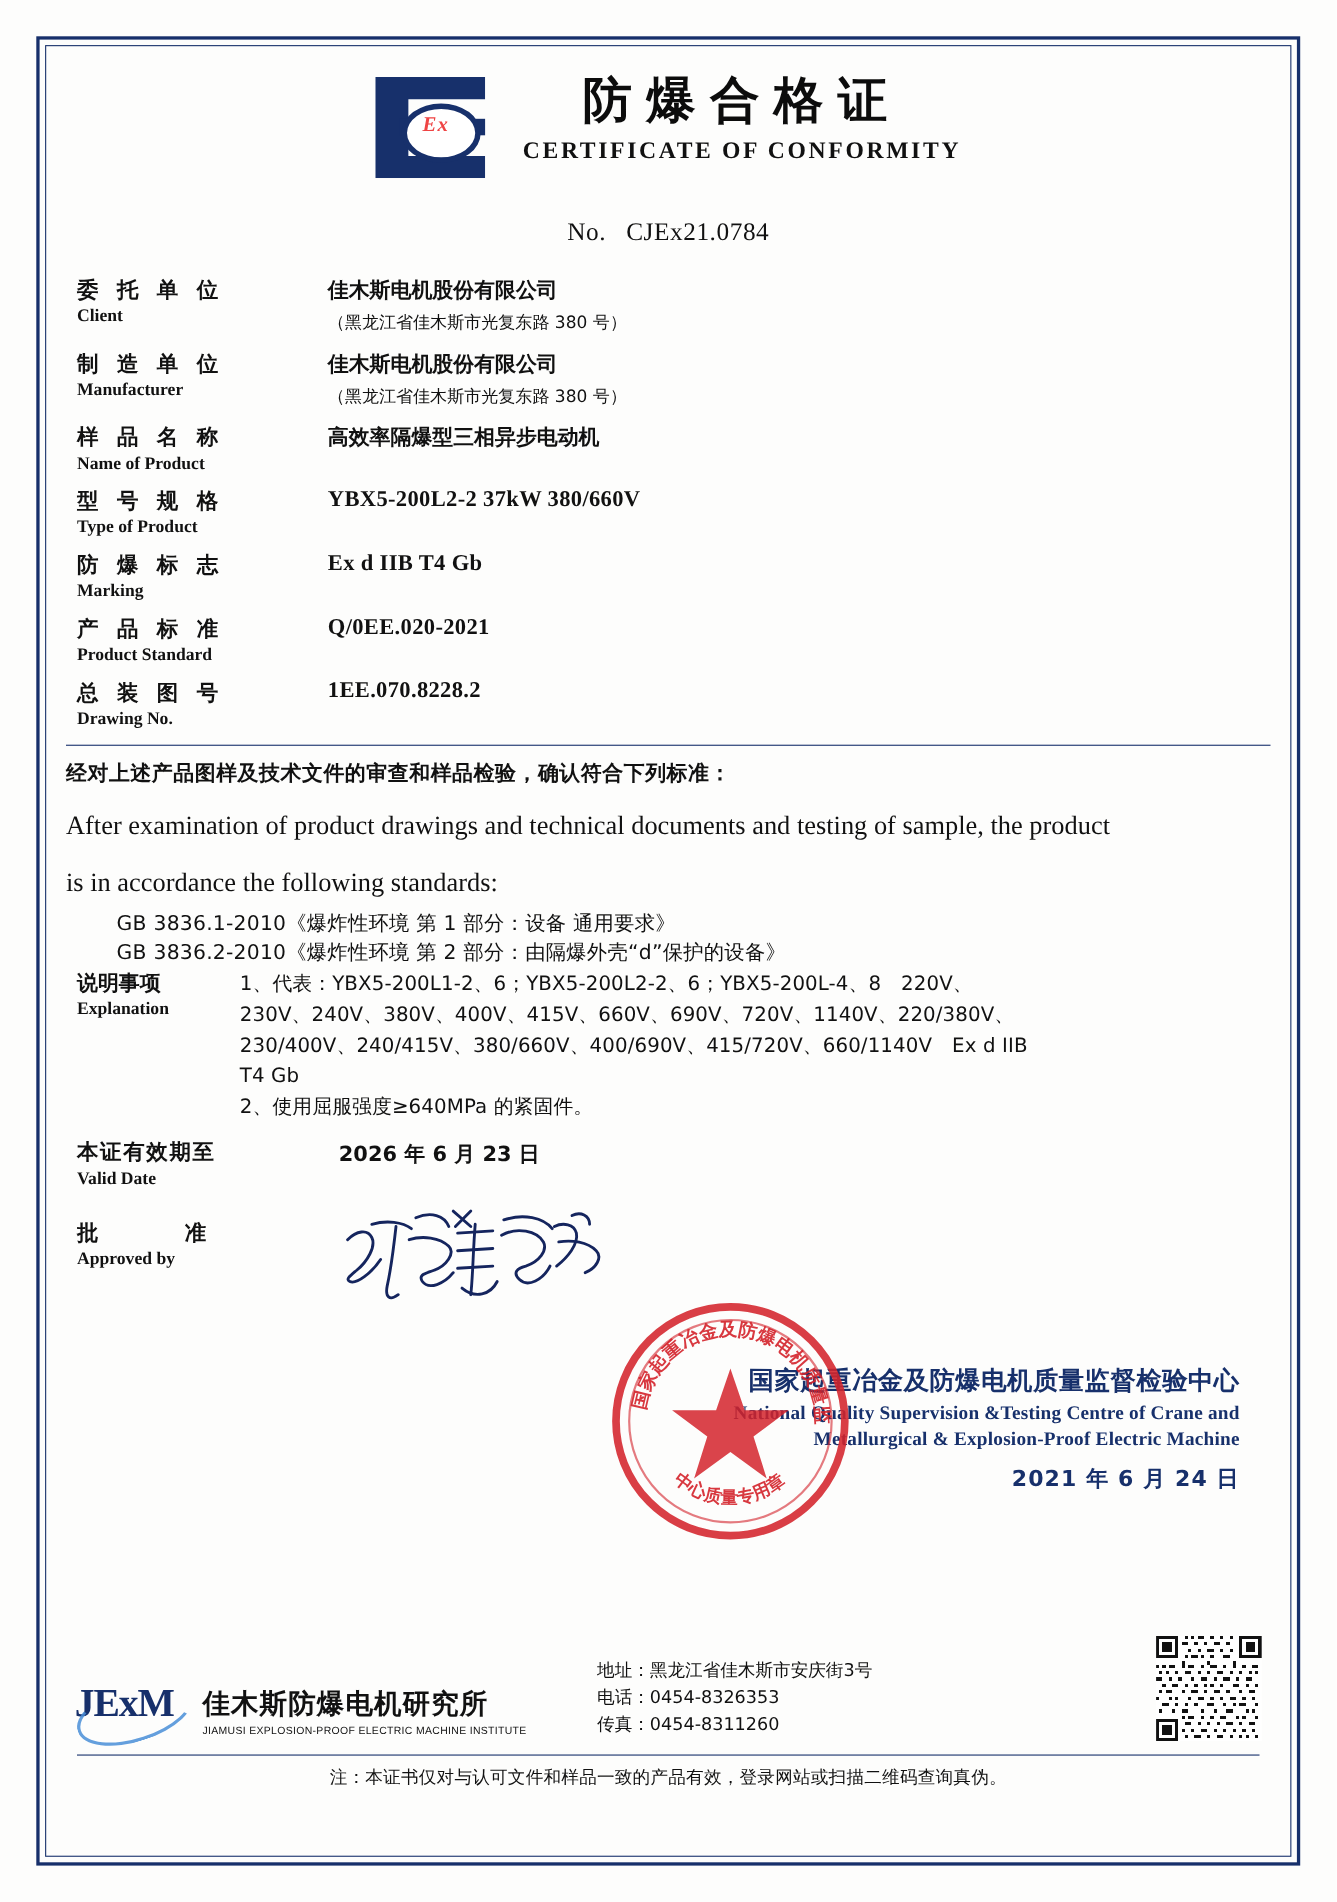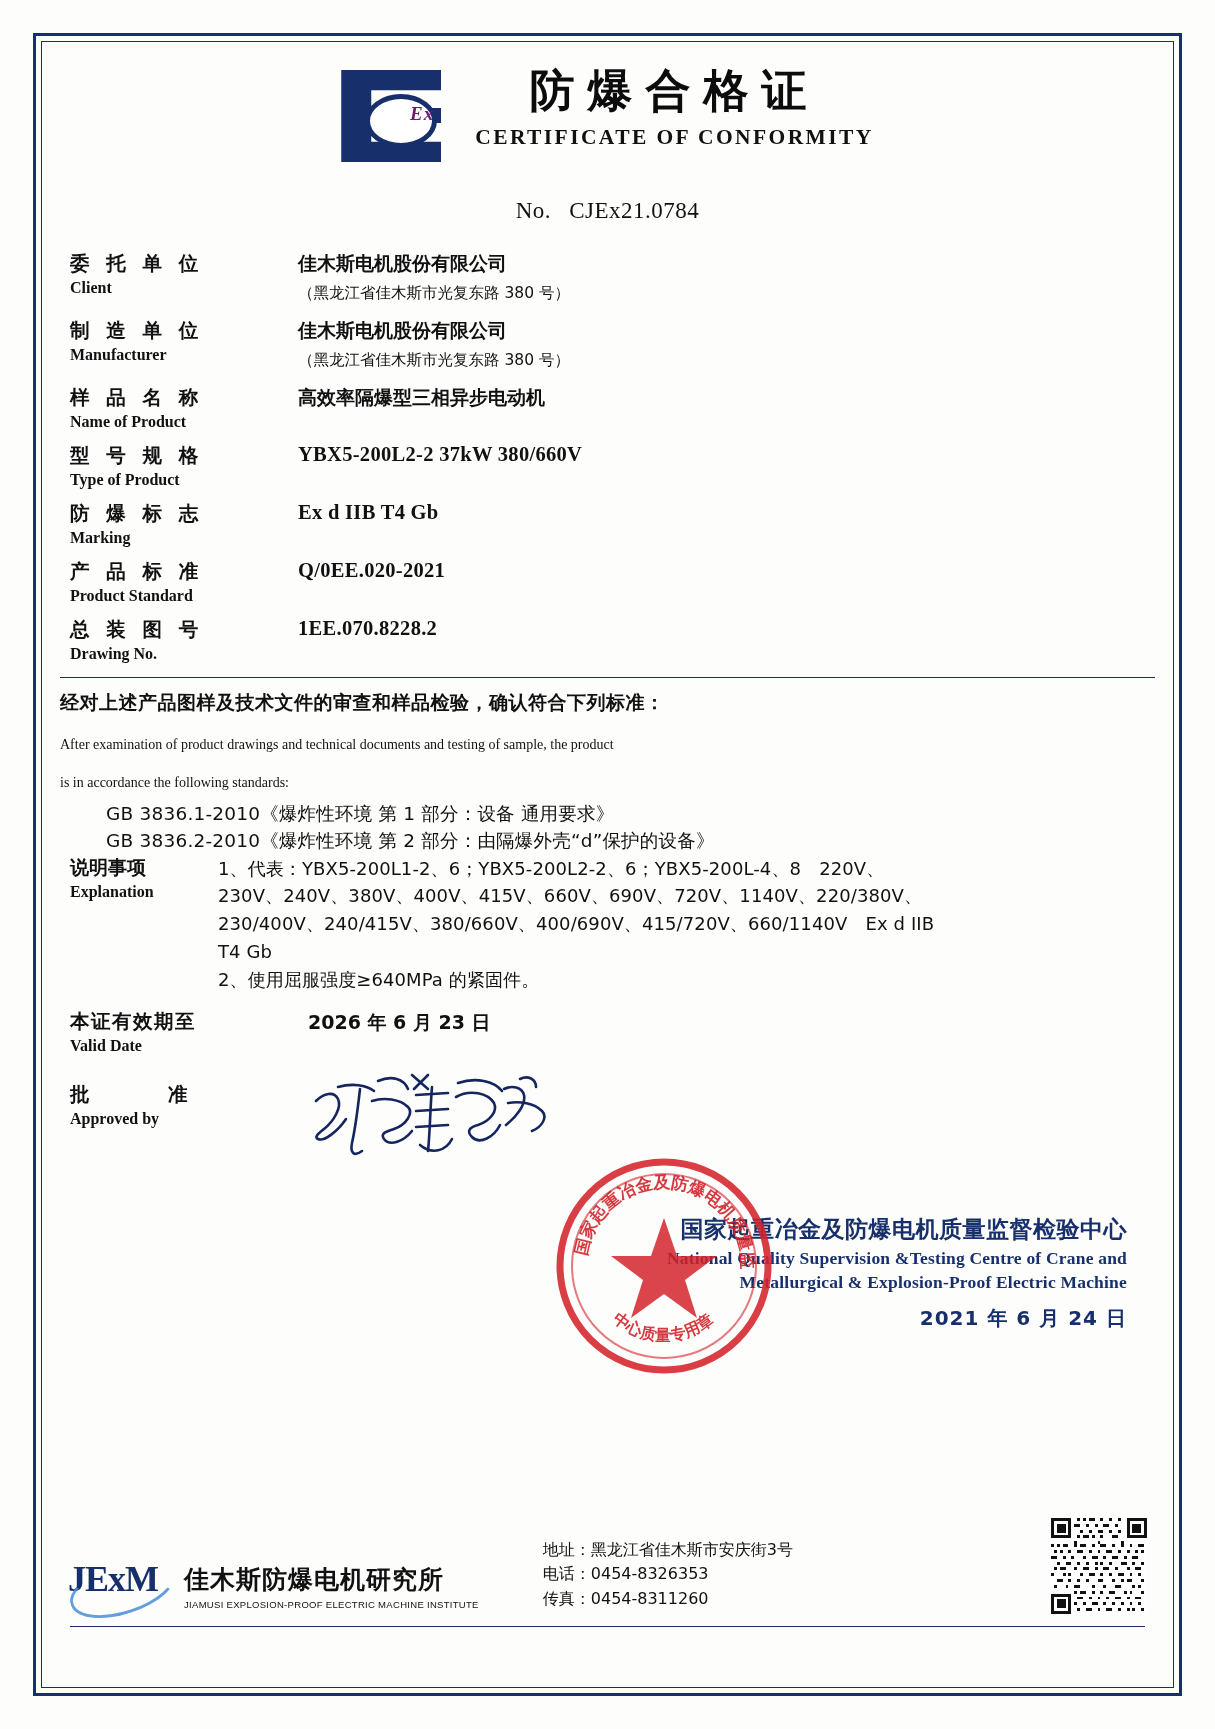--- a/index.html
+++ b/index.html
@@ -55,27 +55,27 @@
   .logo-ex .ex-oval {
     position:absolute;
     left:24px; top:24px;
     width:62px; height:44px;
     border:5px solid #17306b;
     border-radius:50%;
     background:#fff;
   }
   .logo-ex .ex-text {
     position:absolute;
-    left:43px; top:33px;
+    left:30px; top:33px;
     width:50px;
-    text-align:right;
+    text-align:center;
     font-family:"Liberation Serif", serif;
     font-weight:bold;
     font-size:19px;
-    color:#701a75;
+    color:#ef4444;
     font-style:italic;
     letter-spacing:1px;
   }
   .titles { text-align:center; }
   .title-cn {
     font-family:"DejaVu Sans", sans-serif;
     font-weight:bold;
     font-size:45px;
     letter-spacing:13px;
     color:#0c0c0c;
@@ -155,21 +155,21 @@
   
   .statement-cn {
     font-family:"DejaVu Sans", sans-serif;
     font-weight:bold;
     font-size:19px;
     letter-spacing:0.5px;
     margin-bottom:5px;
   }
   .statement-en {
     font-family:"Liberation Serif", serif;
-    font-size:14px;
+    font-size:24px;
     line-height:1.32;
     margin-top:20px;
   }
   .std-list {
     margin-top:8px;
     padding-left:46px;
   }
   .std-item {
     font-family:"DejaVu Sans", sans-serif;
     font-size:18.5px;
@@ -679,16 +679,17 @@
                 <rect x="31" y="31" width="1" height="1"></rect>
               <rect x="8" y="8" width="1" height="1"></rect>
                 <rect x="16" y="8" width="1" height="1"></rect>
                 <rect x="24" y="8" width="1" height="1"></rect>
             </g>
           </svg>
         </div>
       </div>
 
       <div class="footer-rule"></div>
+      <div class="note">注：本证书仅对与认可文件和样品一致的产品有效，登录网站或扫描二维码查询真伪。</div>
     </div>
 
   </div>
 </div>
 
 </body></html>

